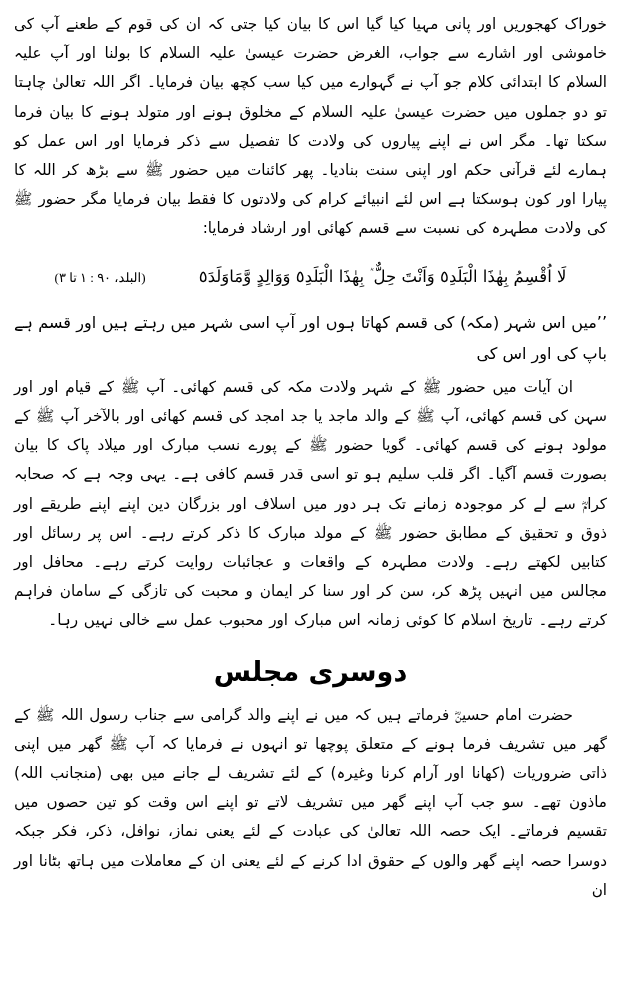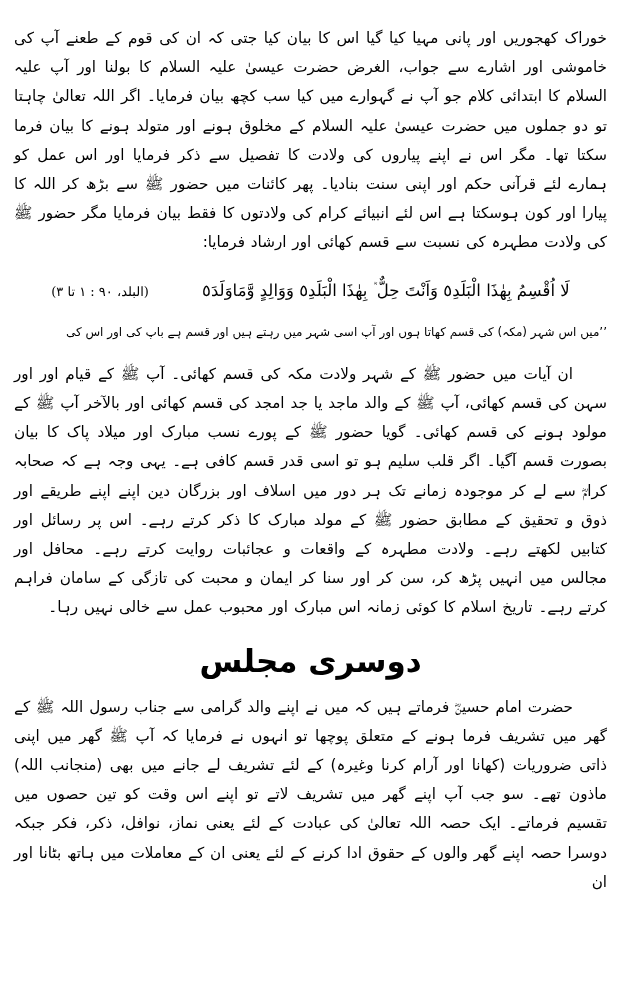--- a/index.html
+++ b/index.html
@@ -12,21 +12,21 @@
     height: 989px;
     font-family: "DejaVu Sans", "Liberation Sans", sans-serif;
     color: #000000;
     overflow: hidden;
   }
   .page {
     width: 625px;
     height: 989px;
     position: relative;
     box-sizing: border-box;
-    padding: 24px 18px 6px 14px;
+    padding: 10px 18px 6px 14px;
     direction: rtl;
     text-align: justify;
   }
   .para {
     font-size: 15.2px;
     line-height: 1.92;
     text-align: justify;
     text-align-last: right;
     direction: rtl;
     margin: 0 0 2px 0;
@@ -42,38 +42,39 @@
     font-family: "DejaVu Serif", "Liberation Serif", serif;
     font-size: 16.5px;
     line-height: 2.0;
     direction: rtl;
     text-align: center;
     margin: 16px 0 14px 0;
     letter-spacing: 0.2px;
   }
   .arabic-verse .ref {
     font-size: 13px;
+    font-family: Liberation Serif, serif;
   }
   .translation {
-    font-size: 12px;
+    font-size: 16px;
     line-height: 1.95;
     direction: rtl;
     text-align: justify;
     text-align-last: right;
-    margin: 6px 0 16px 0;
+    margin: 6px 0 4px 0;
   }
   .translation-end {
     font-size: 15.2px;
     line-height: 1.9;
     direction: rtl;
     text-align: left;
     margin: 0 0 10px 0;
   }
   .heading {
-    font-size: 31px;
+    font-size: 27px;
     font-weight: bold;
     text-align: center;
     direction: rtl;
     margin: 20px 0 14px 0;
     letter-spacing: 0.5px;
   }
   .sp { display:inline;margin-left:48px; }
 </style>
 </head>
 <body>

